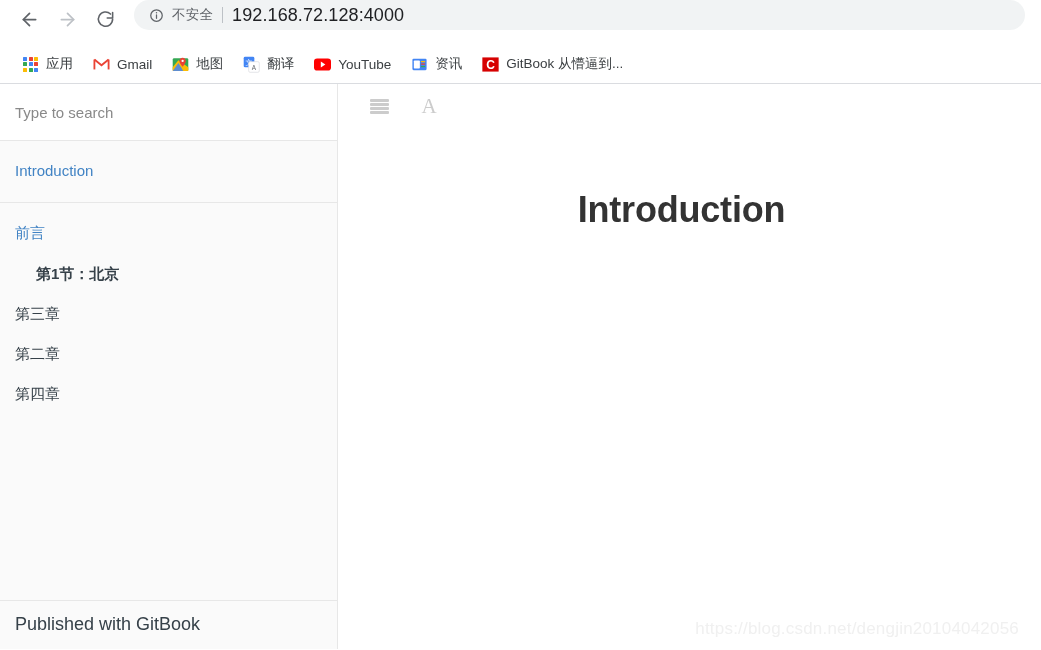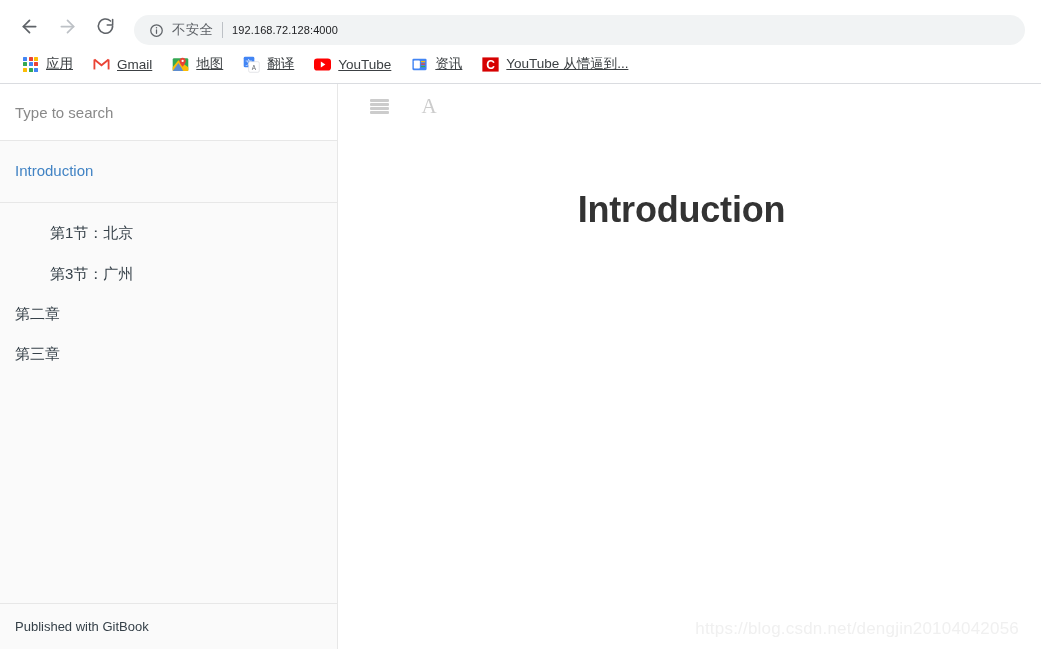--- a/index.html
+++ b/index.html
@@ -14,21 +14,21 @@
 
   
   #browser-chrome {
     width: 1041px;
     background: #ffffff;
   }
 
   #nav-toolbar {
     height: 45px;
     display: flex;
-    align-items: flex-end;
+    align-items: flex-start;
     padding: 0 10px;
     background: #ffffff;
   }
 
   .nav-btn {
     width: 38px;
     height: 38px;
     display: flex;
     align-items: center;
     justify-content: center;
@@ -71,21 +71,21 @@
 
   #omnibox-sep {
     width: 1px;
     height: 16px;
     background: #bdc1c6;
     margin: 0 9px;
     flex: 0 0 auto;
   }
 
   #url-text {
-    font-size: 11px;
+    font-size: 18px;
     color: #202124;
     white-space: nowrap;
     overflow: hidden;
     text-overflow: ellipsis;
     letter-spacing: .1px;
   }
 
   
   #bookmarks-bar {
     height: 39px;
@@ -113,21 +113,20 @@
     margin-right: 7px;
     flex: 0 0 auto;
     display: flex;
     align-items: center;
     justify-content: center;
   }
   .bookmark .bm-label {
     font-size: 13.5px;
     color: #3c4043;
     white-space: nowrap;
-    text-decoration: underline;
   }
 
   
   .apps-grid {
     width: 15px; height: 15px;
     display: grid;
     grid-template-columns: repeat(3, 1fr);
     grid-template-rows: repeat(3, 1fr);
     gap: 1.5px;
   }
@@ -189,30 +188,30 @@
     display: block;
     font-size: 15px;
     line-height: 1.22;
     padding: 11px 15px 11px 15px;
     color: #364149;
     text-decoration: none;
     cursor: pointer;
     white-space: nowrap;
   }
   .nav-item.active { color: #4183c4; }
-  .nav-item.sub { padding-left: 50px; }
+  .nav-item.sub { padding-left: 36px; font-weight: bold; }
 
   #sidebar-footer {
     flex: 0 0 auto;
     border-top: 1px solid #e7e7e7;
     padding: 13px 15px 14px 15px;
     background: #fafafa;
   }
   #sidebar-footer a {
-    font-size: 13px;
+    font-size: 18px;
     color: #364149;
     text-decoration: none;
     cursor: pointer;
   }
 
   
   #book-body {
     flex: 1 1 auto;
     height: 565px;
     background: #ffffff;
@@ -410,45 +409,46 @@
     </div>
 
 
     <div class="bookmark">
       <span class="bm-icon">
         <svg width="17" height="17" viewBox="0 0 24 24">
           <rect x="0.5" y="2" width="23" height="20" fill="#d60101"></rect>
           <text x="12" y="18.5" font-size="17" font-weight="bold" font-family="Liberation Sans, sans-serif" fill="#ffffff" text-anchor="middle">C</text>
         </svg>
       </span>
-      <span class="bm-label">YouTube 从懵逼到...</span>
+      <span class="bm-label">GitBook 从懵逼到...</span>
     </div>
 
   </div>
 </div>
 
 <div id="page-viewport">
 
   <div id="gitbook-sidebar">
 
     <div id="search-box">
       <input id="search-input" type="text" placeholder="Type to search" style="">
     </div>
 
     <div id="summary-nav">
 
       <div class="nav-group group-top">
         <a class="nav-item active">Introduction</a>
       </div>
 
       <div class="nav-group">
+        <a class="nav-item active">前言</a>
         <a class="nav-item sub">第1节：北京</a>
-        <a class="nav-item sub">第3节：广州</a>
+        <a class="nav-item">第三章</a>
         <a class="nav-item">第二章</a>
-        <a class="nav-item">第三章</a>
+        <a class="nav-item">第四章</a>
       </div>
 
     </div>
 
     <div id="sidebar-footer">
       <a>Published with GitBook</a>
     </div>
 
   </div>
 

